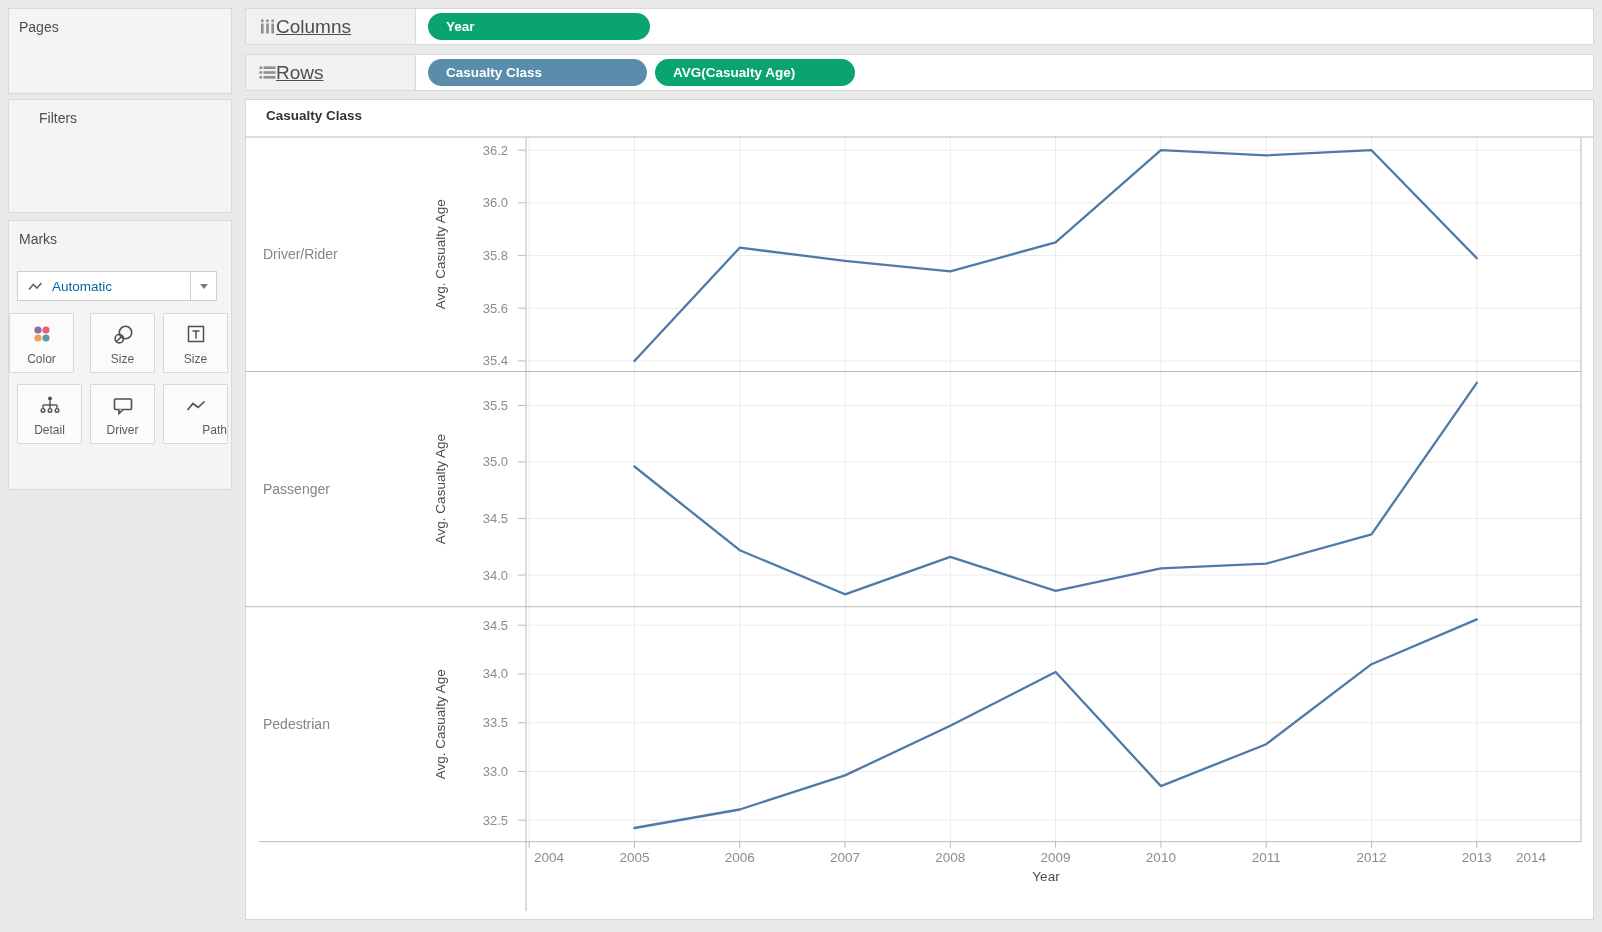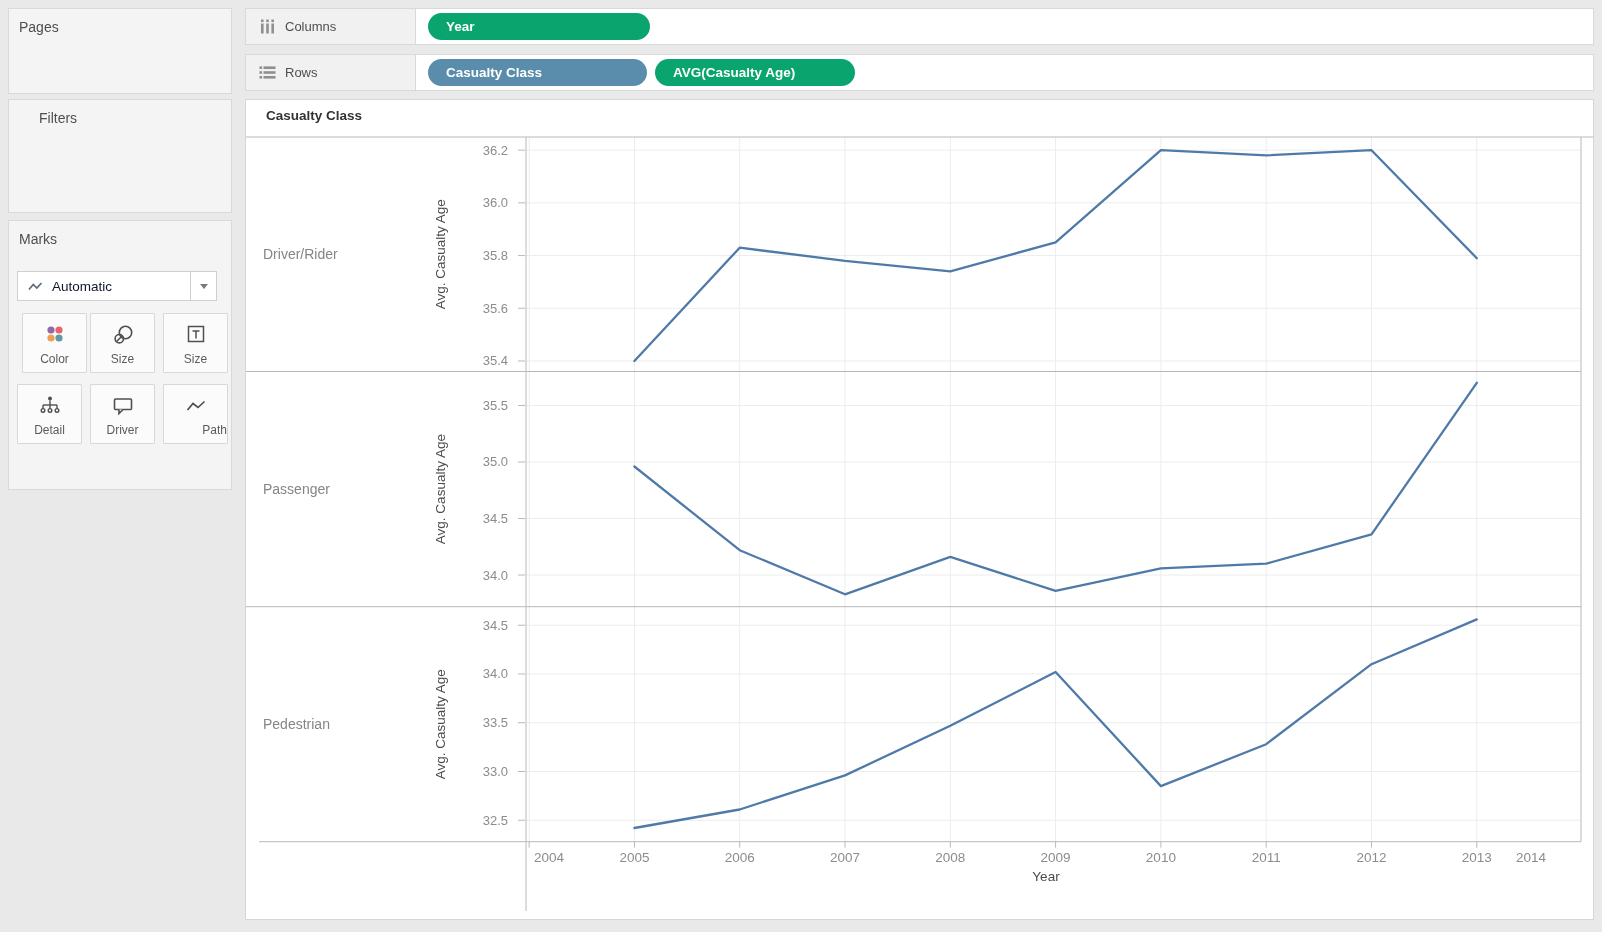--- a/index.html
+++ b/index.html
@@ -17,54 +17,54 @@
   .panel-title { font-size:14px; color:#4e4e4e; padding:10px 0 0 10px; }
   #pages-panel  { top:8px;  height:86px; }
   #filters-panel{ top:99px; height:114px;padding-left:20px; }
   #marks-panel  { top:220px; height:270px; }
 
   .marktype {
     position:absolute; left:8px; top:50px; width:200px; height:30px;
     background:#fff; border:1px solid #cfcfcf; display:flex; align-items:center;
   }
   .marktype .mt-icon { margin-left:9px; display:flex; }
-  .marktype .mt-label { margin-left:8px; font-size:13.5px; color:#0f172a; flex:1; }
+  .marktype .mt-label { margin-left:8px; font-size:13.5px; color:#0369a1; flex:1; }
   .marktype .dd-btn {
     width:26px; height:100%; border-left:1px solid #cfcfcf;
     display:flex; align-items:center; justify-content:center;
   }
   .dd-arrow { width:0; height:0; border-left:4.5px solid transparent;
     border-right:4.5px solid transparent; border-top:5.5px solid #7a7a7a; }
 
   .mbtn {
     position:absolute; width:65px; height:60px;
     background:#fbfbfb; border:1px solid #d8d8d8; border-radius:1px;
     display:flex; flex-direction:column; align-items:center; justify-content:flex-end;
   }
   .mbtn .micon { position:absolute; top:9px; left:50%; transform:translateX(-50%); }
   .mbtn .mlabel { font-size:12px; color:#5c5c5c; margin-bottom:6px; }
-  #btn-color  { left:13px;   top:92px; }
+  #btn-color  { left:0;   top:92px; }
   #btn-size   { left:81px;  top:92px; }
   #btn-label  { left:154px; top:92px; }
   #btn-detail { left:8px;   top:163px; }
   #btn-tooltip{ left:81px;  top:163px; }
   #btn-path   { left:154px; top:163px;align-items:flex-end; }
 
   .shelf {
     position:absolute; left:245px; width:1349px; height:37px;
     background:#fff; border:1px solid #d9d9d9; display:flex;
   }
   #columns-shelf { top:8px; }
   #rows-shelf    { top:54px;text-align:center; }
   .shelf-label {
     width:170px; background:#f1f1f1; border-right:1px solid #d9d9d9;
     display:flex; align-items:center; flex-shrink:0;
   }
   .shelf-label .sh-icon { margin-left:13px; display:flex; }
-  .shelf-label .sh-text { margin-left:9px; font-size:13px; color:#4e4e4e; }
+  .shelf-label .sh-text { font-size:19px; color:#4e4e4e;text-decoration:underline; }
   .shelf-pills { display:flex; align-items:center; padding-left:12px; gap:8px; }
   .pill {
     height:27px; border-radius:13.5px; color:#fff; font-size:13.5px; font-weight:600;
     display:flex; align-items:center; padding-left:18px;
   }
   .pill-w222 { width:222px; }
   .pill-w219 { width:219px; }
   .pill-w200 { width:200px; }
 
   #sheet {

